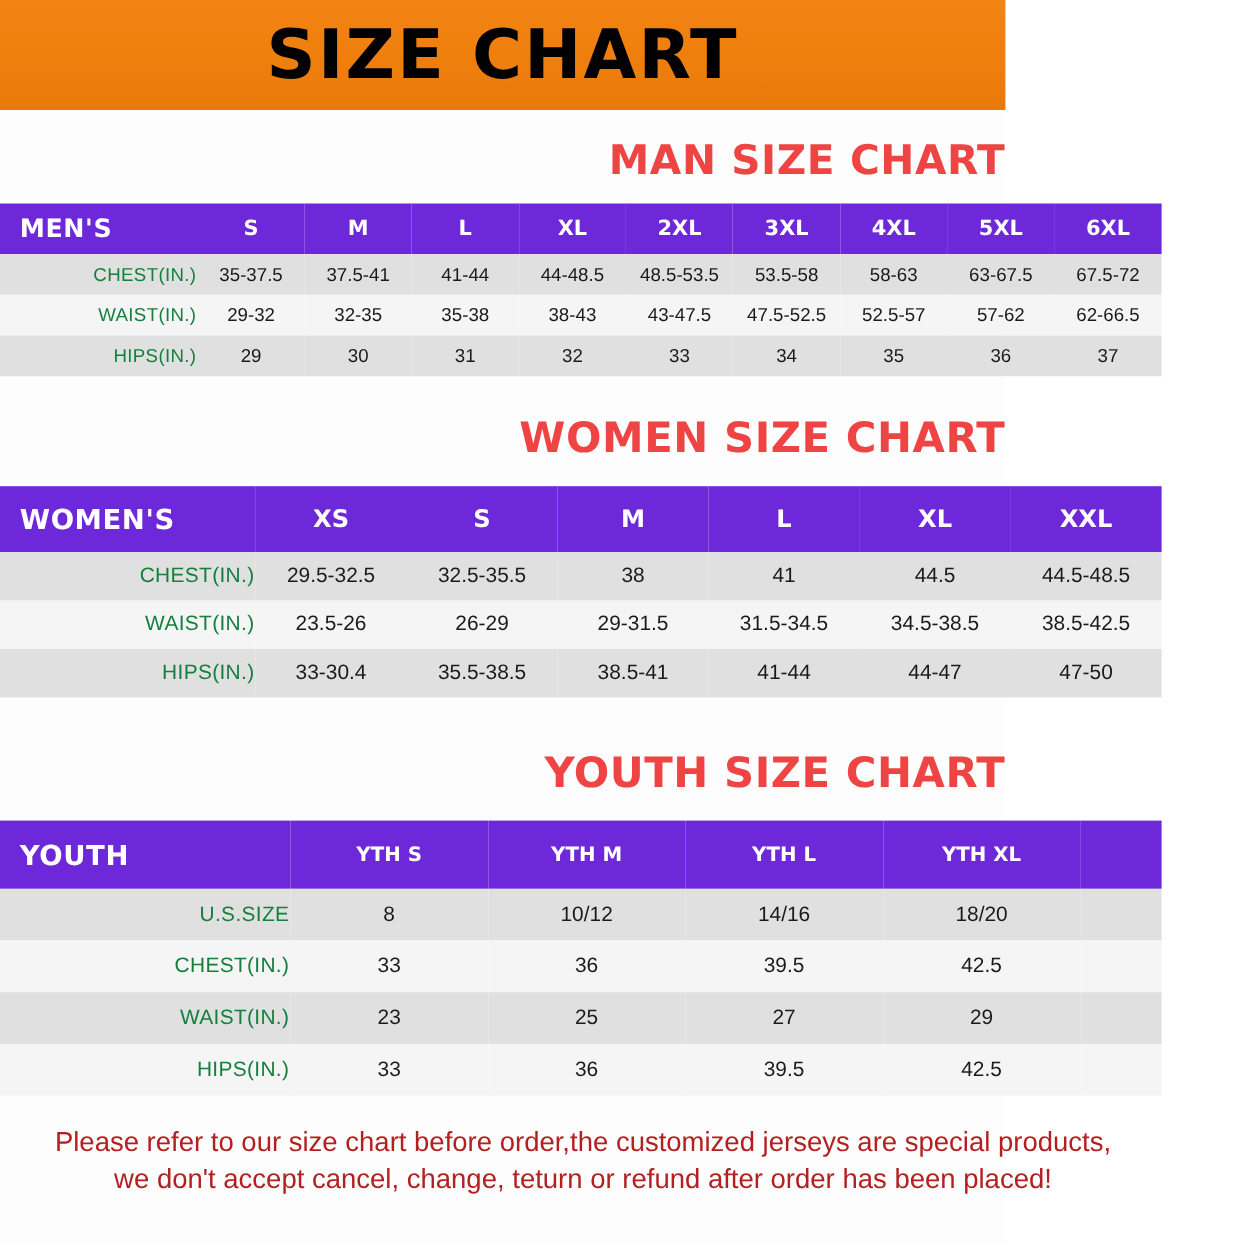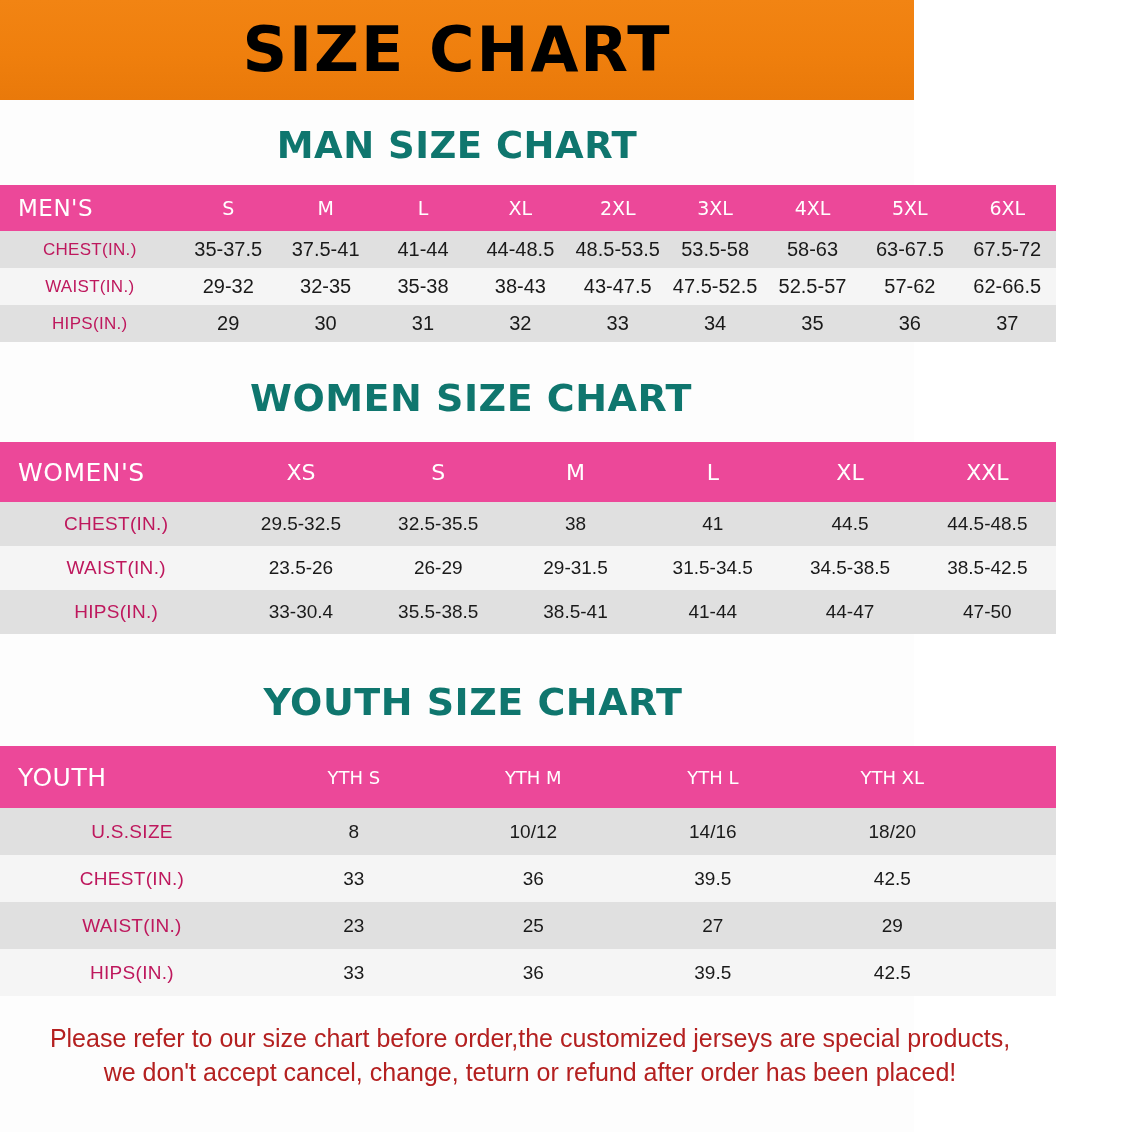--- a/index.html
+++ b/index.html
@@ -34,24 +34,24 @@
     font-weight: bold;
     font-size: 62px;
     letter-spacing: 2px;
     color: #000000;
     line-height: 1;
     text-align: center;
   }
 
   
   .section-title {
-    text-align: center;
+    text-align: right;
     font-family: "DejaVu Sans", sans-serif;
     font-weight: bold;
-    color: #0f766e;
+    color: #ef4444;
   }
   .title-man {
     font-size: 37px;
     margin-top: 24px;
     margin-bottom: 18px;
     letter-spacing: 0.5px;
   }
   .title-women {
     font-size: 38px;
     margin-top: 34px;
@@ -71,49 +71,49 @@
   .table-wrap {
     margin: 0 auto;
     width: 1056px;
   }
   table {
     width: 100%;
     border-collapse: collapse;
     table-layout: fixed;
   }
   thead th {
-    background: #ec4899;
+    background: #6d28d9;
     color: #ffffff;
     font-family: "DejaVu Sans", sans-serif;
-    font-weight: normal;
+    font-weight: bold;
     text-align: center;
     vertical-align: middle;
   }
   thead th.row-label {
     text-align: left;
     padding-left: 18px;
     letter-spacing: 0.5px;
   }
   tbody td {
     text-align: center;
     vertical-align: middle;
     color: #1a1a1a;
     font-family: "Liberation Sans", sans-serif;
   }
   tbody td.row-label {
-    text-align: center;
-    color: #be185d;
+    text-align: right;
+    color: #15803d;
   }
   tbody tr.band-dark td { background: #e0e0e0; }
   tbody tr.band-light td { background: #f5f5f5; }
 
   
   .men thead th { height: 44px; font-size: 19px; }
   .men thead th.row-label { font-size: 23px; }
-  .men tbody td { height: 35px; font-size: 20px; }
+  .men tbody td { height: 35px; font-size: 17px; }
   .men tbody td.row-label { font-size: 17px; letter-spacing: 0.3px; }
 
   
   .women thead th { height: 58px; font-size: 22px; }
   .women thead th.row-label { font-size: 25px; }
   .women tbody td { height: 42px; font-size: 19px; }
   .women tbody td.row-label { font-size: 19px; letter-spacing: 0.3px; }
 
   
   .youth thead th { height: 60px; font-size: 18px; }

